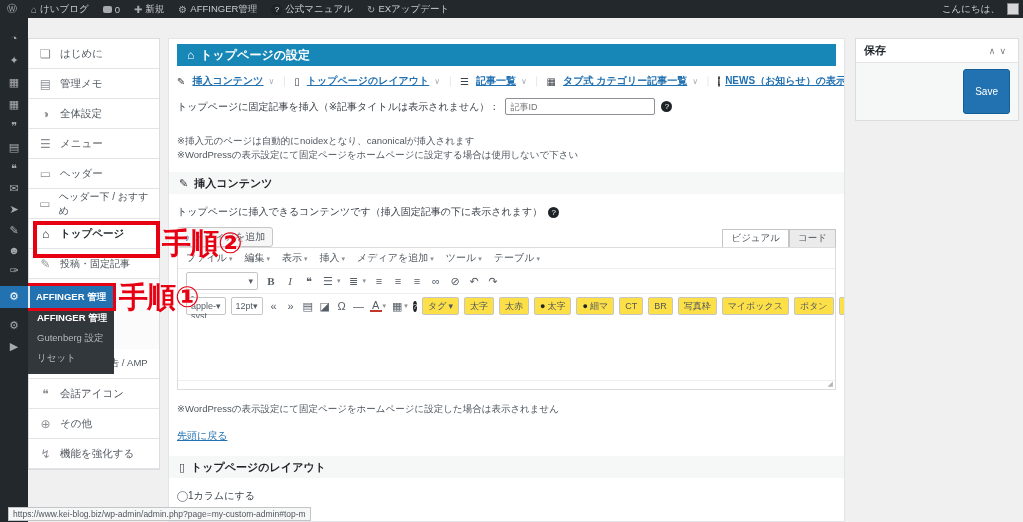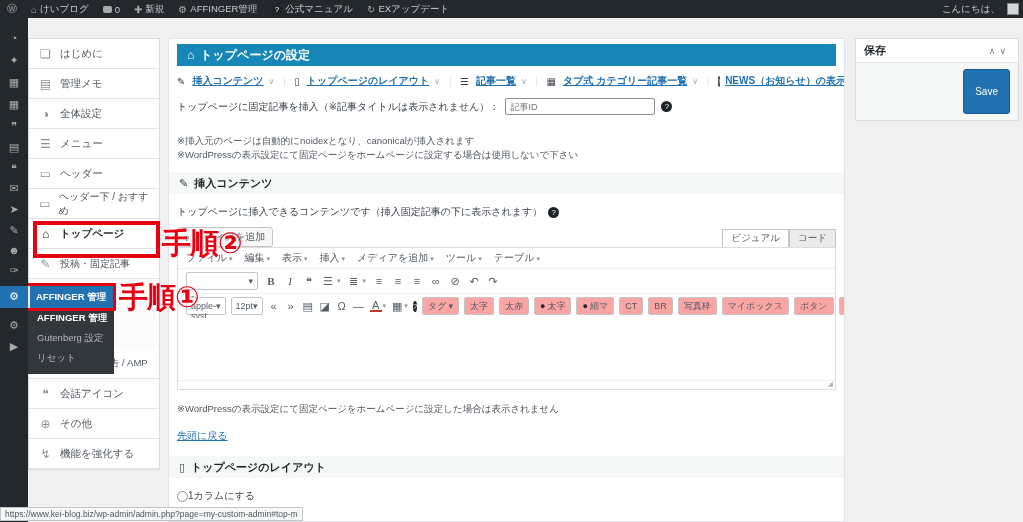--- a/index.html
+++ b/index.html
@@ -84,21 +84,21 @@
   #menubar { display:flex; gap:12px; font-size:10px; color:#50575e; padding:3px 8px; }
   #menubar .mcaret { color:#8c8f94; font-size:7px; margin-left:2px; }
   .tbrow { display:flex; align-items:center; gap:7px; padding:3px 8px; border-top:1px solid #eee; }
   .tbic { color:#555d66; font-size:11px; min-width:12px; text-align:center; cursor:pointer; }
   .tbic.ital { font-style:italic; font-family:"Liberation Serif",serif; }
   .tbic.boldb { font-weight:bold; font-family:"Liberation Serif",serif; }
   .tbcaret { color:#8c8f94; font-size:7px; margin-left:-4px; cursor:pointer; }
   .tbdrop { height:18px; border:1px solid #c5c5c5; border-radius:2px; background:#fff; font-size:9px;
     color:#555d66; display:flex; align-items:center; justify-content:space-between; padding:0 4px; cursor:pointer; }
   .colorA { border-bottom:2px solid #c0392b; line-height:10px; }
-  .qt { height:18px; border:1px solid #c5c5c5; border-radius:2px; background:#fca5a5; font-size:9px;
+  .qt { height:18px; border:1px solid #c5c5c5; border-radius:2px; background:#fde047; font-size:9px;
     color:#50575e; display:flex; align-items:center; gap:2px; padding:0 5px; cursor:pointer; white-space:nowrap; }
   .qt .qic { font-size:9px; color:#1d2327; }
   #edcontent { height:62px; background:#fff; position:relative; }
   #edstatus { height:9px; border-top:1px solid #eee; position:relative; }
   #edresize { position:absolute; right:2px; bottom:1px; font-size:7px; color:#b5b5b5; cursor:nwse-resize; }
 
   .backlink { display:inline-block; margin-top:13px; font-size:10px; color:#2271b1;
     text-decoration:underline; cursor:pointer; }
 
   .optrow { display:flex; align-items:center; gap:0; font-size:10px; color:#3c434a; margin-top:5px; cursor:pointer; }
@@ -112,21 +112,21 @@
     border:1px solid #dcdcde; z-index:2; }
   #savehead { height:24px; display:flex; align-items:center; justify-content:space-between;
     padding:0 8px; border-bottom:1px solid #e2e4e7; }
   #savehead .stitle { font-size:11px; font-weight:bold; color:#1d2327; }
   #savehead .arrows { color:#787c82; font-size:9px; letter-spacing:4px; cursor:pointer; }
   #savebody { background:#f6f7f7; padding:6px 8px; display:flex; justify-content:flex-end; }
   #savebtn { background:#2271b1; color:#fff; border:1px solid #135e96; border-radius:3px;
     font-size:10px; padding:16px 11px; cursor:pointer; }
 
   
-  #statusbar { position:absolute; left:0; top:507px; height:14px; background:#f6f7f7;
+  #statusbar { position:absolute; left:8px; top:507px; height:14px; background:#f6f7f7;
     border:1px solid #c3c4c7; color:#50575e; font-size:8.5px; line-height:12px; padding:0 4px;
     z-index:15; white-space:nowrap; }
 </style>
 </head>
 <body>
 
 <div id="adminbar">
   <div class="abitem">
       <span class="ic">Ⓦ</span>
     </div>

